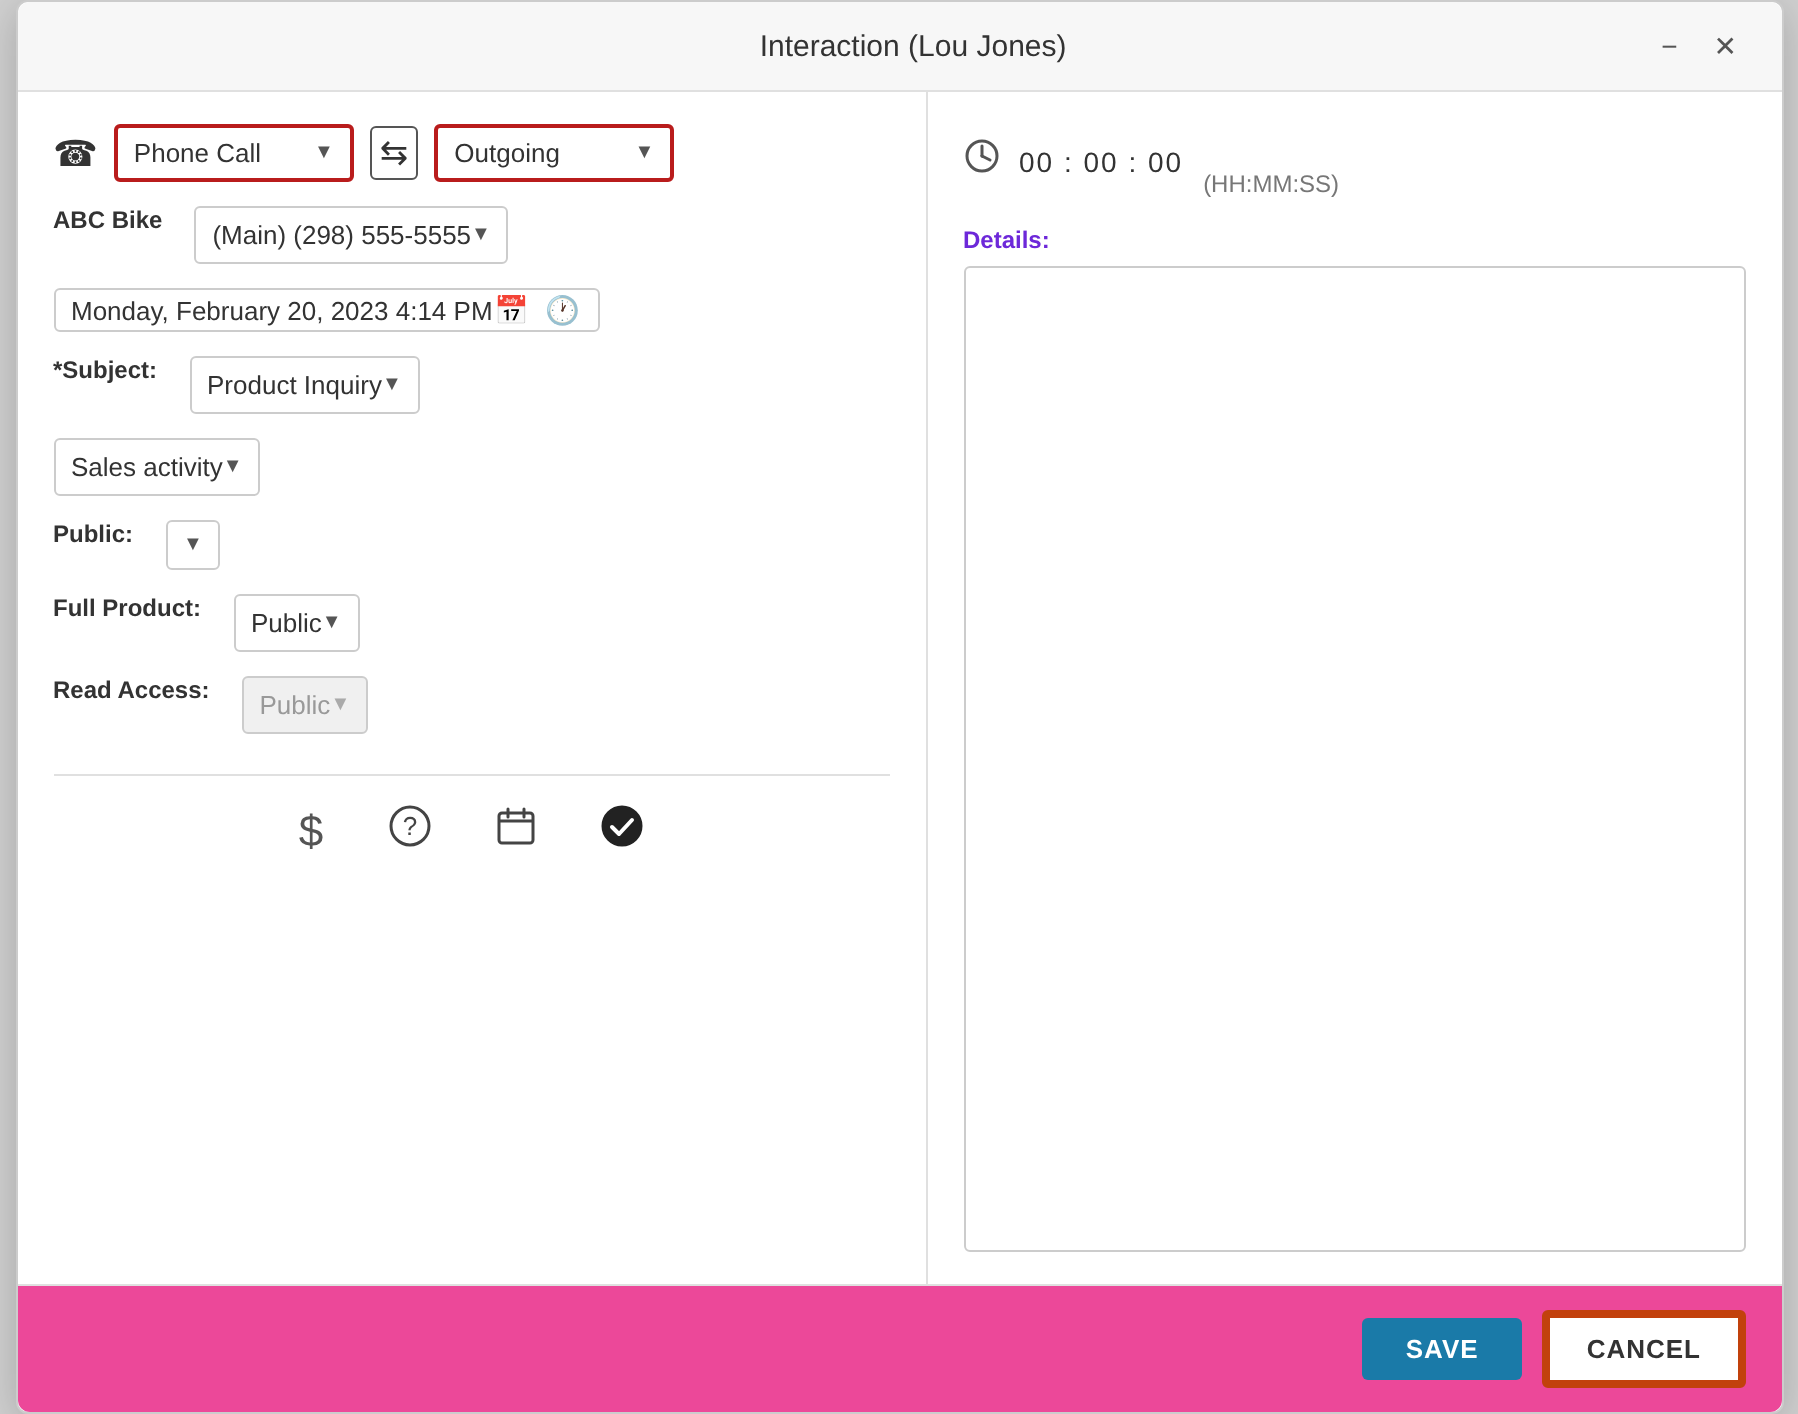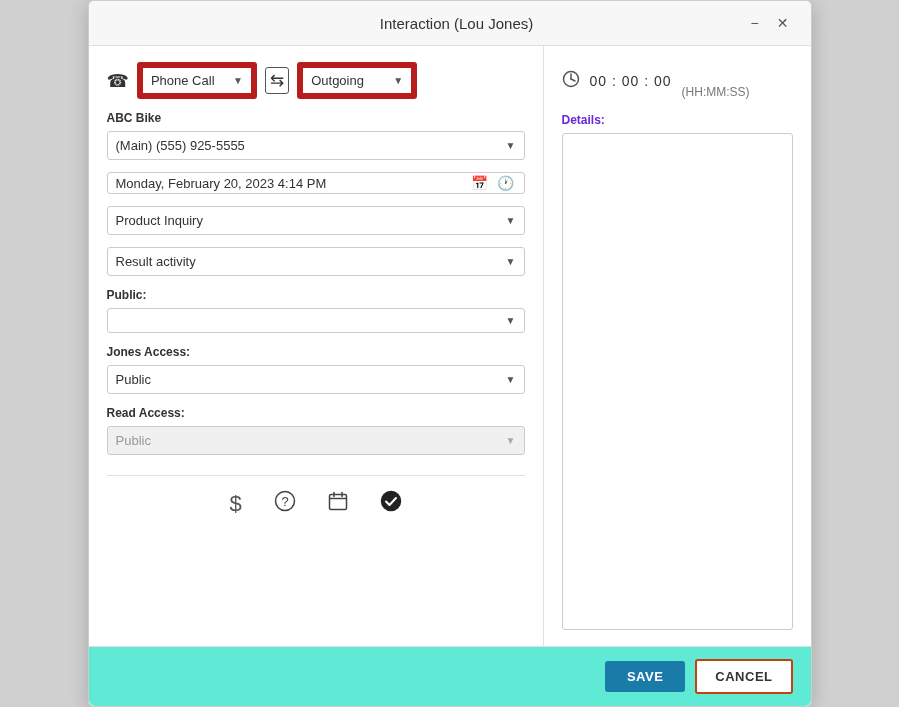--- a/index.html
+++ b/index.html
@@ -7,21 +7,21 @@
       background: #d0d0d0;
       display: flex;
       align-items: center;
       justify-content: center;
       min-height: 100vh;
       font-family: -apple-system, BlinkMacSystemFont, 'Segoe UI', Arial, sans-serif;
       font-size: 13px;
       color: #333;
     }
     .modal {
-      width: 724px;
+      width: 884px;
       min-height: 707px;
       background: #fff;
       border: 1px solid #ccc;
       border-radius: 6px;
       box-shadow: 0 4px 20px rgba(0,0,0,0.2);
       display: flex;
       flex-direction: column;
     }
     .modal-header {
       display: flex;
@@ -74,21 +74,21 @@
     .top-row {
       display: flex;
       align-items: center;
       gap: 8px;
     }
     .phone-icon {
       font-size: 18px;
       color: #333;
     }
     .dropdown-select {
-      border: 6px solid #b91c1c;
+      border: 2px solid #b91c1c;
       border-radius: 3px;
       padding: 5px 8px;
       background: #fff;
       cursor: pointer;
       display: flex;
       align-items: center;
       gap: 6px;
       min-width: 120px;
       justify-content: space-between;
     }
@@ -142,22 +142,22 @@
     .icon-btn {
       background: none;
       border: none;
       cursor: pointer;
       color: #555;
       font-size: 14px;
       padding: 1px;
     }
     .section {
       display: flex;
-      flex-direction: column;
-      gap: 4px;
+      flex-direction: row;
+      gap: 16px;
     }
     .timer-row {
       display: flex;
       align-items: center;
       gap: 10px;
     }
     .timer-display {
       font-size: 14px;
       color: #333;
       letter-spacing: 1px;
@@ -200,38 +200,38 @@
       align-items: center;
       justify-content: center;
     }
     .modal-footer {
       display: flex;
       align-items: center;
       justify-content: flex-end;
       gap: 10px;
       padding: 12px 18px;
       border-top: 1px solid #e0e0e0;
-      background: #5eead4;
+      background: #ec4899;
       border-radius: 0 0 6px 6px;
     }
     .btn-save {
       background: #1a7aa8;
       color: #fff;
       border: none;
       border-radius: 3px;
       padding: 8px 22px;
       font-size: 13px;
       font-weight: 600;
       cursor: pointer;
       letter-spacing: 0.5px;
     }
     .btn-cancel {
       background: #fff;
       color: #333;
-      border: 2px solid #c2410c;
+      border: 4px solid #c2410c;
       border-radius: 3px;
       padding: 8px 18px;
       font-size: 13px;
       font-weight: 600;
       cursor: pointer;
       letter-spacing: 0.5px;
     }
     .timer-clock-icon {
       font-size: 16px;
       color: #555;
@@ -264,59 +264,60 @@
         <span class="direction-icon" style="font-size:17px; border:1.5px solid #555; border-radius:3px; padding:2px 4px; display:inline-flex; align-items:center;">⇆</span>
         <div class="dropdown-select">
           <span class="label">Outgoing</span>
           <span class="chevron">▼</span>
         </div>
       </div>
 
       <div class="section">
         <div class="field-label">ABC Bike</div>
         <div class="select-field">
-          <span>(Main) (555) 925-5555</span>
+          <span>(Main) (298) 555-5555</span>
           <span class="chevron">▼</span>
         </div>
       </div>
 
       <div class="section">
         <div class="datetime-row">
           <span class="datetime-text">Monday, February 20, 2023 4:14 PM</span>
           <div class="datetime-icons">
             <button class="icon-btn">📅</button>
             <button class="icon-btn">🕐</button>
           </div>
         </div>
       </div>
 
       <div class="section">
+        <div class="field-label">*Subject:</div>
         <div class="select-field">
           <span>Product Inquiry</span>
           <span class="chevron">▼</span>
         </div>
       </div>
 
       <div class="section">
         <div class="select-field">
-          <span>Result activity</span>
+          <span>Sales activity</span>
           <span class="chevron">▼</span>
         </div>
       </div>
 
       <div class="section">
         <div class="field-label">Public:</div>
         <div class="select-field">
           <span></span>
           <span class="chevron">▼</span>
         </div>
       </div>
 
       <div class="section">
-        <div class="field-label">Jones Access:</div>
+        <div class="field-label">Full Product:</div>
         <div class="select-field">
           <span>Public</span>
           <span class="chevron">▼</span>
         </div>
       </div>
 
       <div class="section">
         <div class="field-label">Read Access:</div>
         <div class="select-field disabled">
           <span>Public</span>

